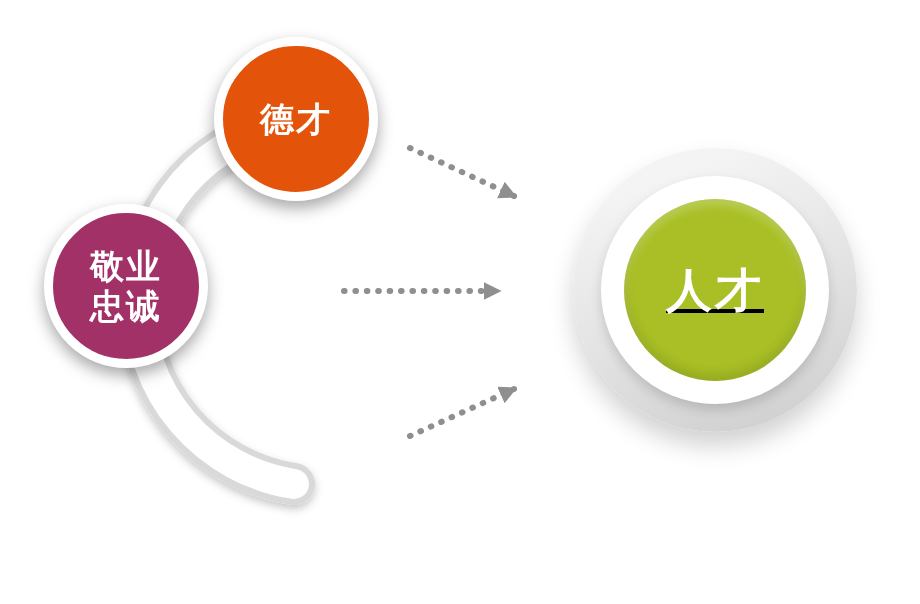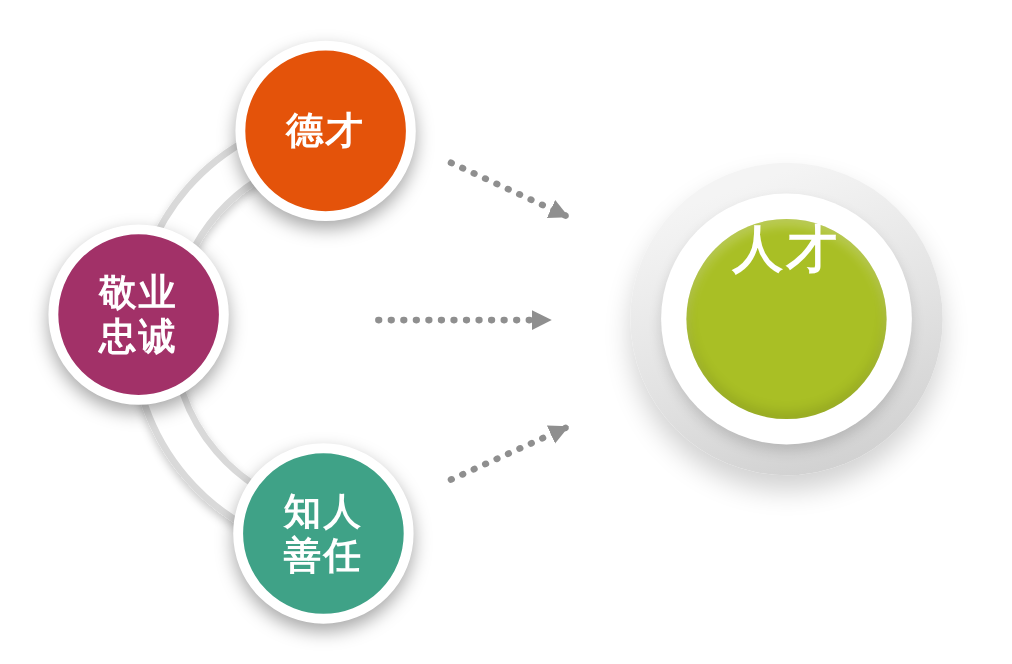--- a/index.html
+++ b/index.html
@@ -51,23 +51,24 @@
   .target-ring{
     width:228px;height:228px;
     border-radius:50%;
     background:#ffffff;
     box-shadow:0 6px 12px rgba(0,0,0,0.15);
     display:flex;align-items:center;justify-content:center;
   }
   .target-core{
     width:182px;height:182px;
     border-radius:50%;
-    display:flex;flex-direction:column;
-    align-items:center;
+    display:flex;
+    align-items:center;justify-content:center;
     box-shadow:inset 0 -6px 12px rgba(0,0,0,0.12), inset 0 6px 10px rgba(255,255,255,0.25);
+    text-decoration:underline;
   }
   .target-line{
     color:#ffffff;
     font-size:46px;
     font-weight:bold;
     line-height:1.18;
     letter-spacing:3px;
     text-align:center;
     white-space:nowrap;
   }
@@ -97,24 +98,20 @@
 
   <div class="node node-top" style="background: rgb(228, 83, 10);">
     <span class="node-line">德才</span>
   </div>
 
   <div class="node node-middle" style="background: rgb(162, 49, 104);">
     <span class="node-line">敬业</span>
     <span class="node-line">忠诚</span>
   </div>
 
-  <div class="node node-bottom" style="background: rgb(63, 162, 135);">
-    <span class="node-line">知人</span>
-    <span class="node-line">善任</span>
-  </div>
 
   <div class="target-outer">
     <div class="target-ring">
       <div class="target-core" style="background: rgb(169, 191, 37);">
         <span class="target-line">人才</span>
       </div>
     </div>
   </div>
 
 </div>

